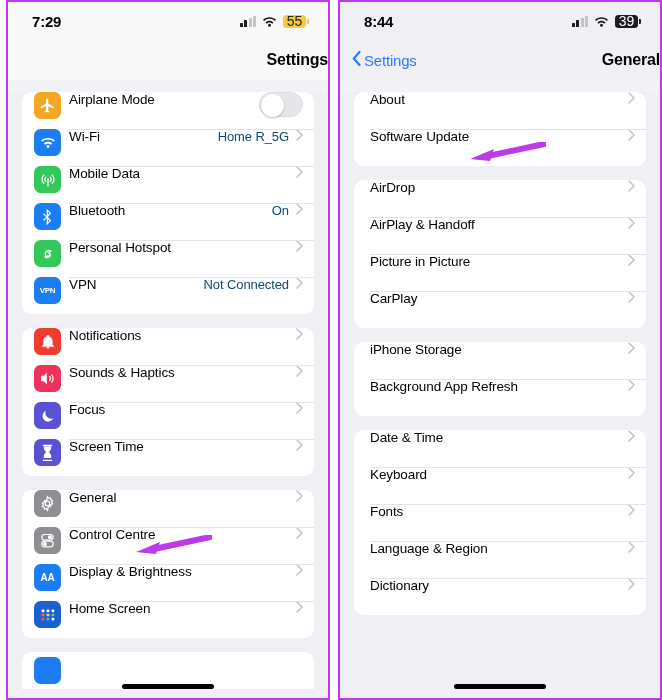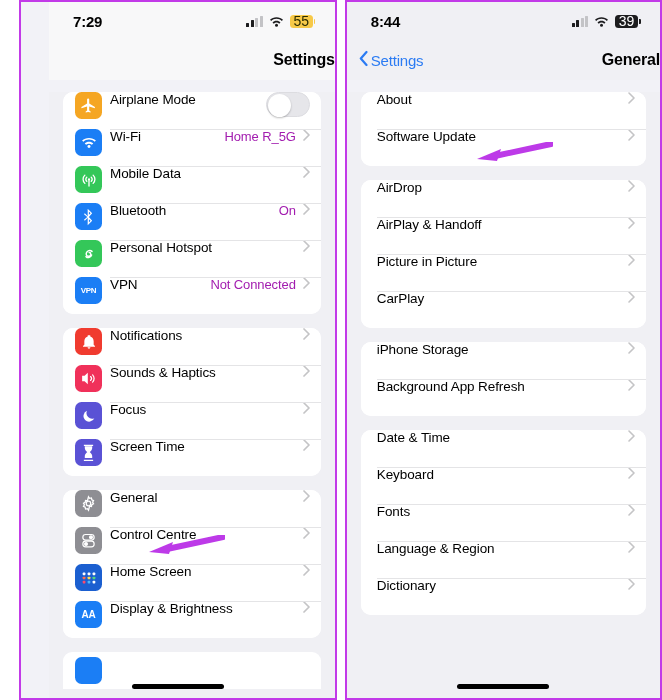--- a/index.html
+++ b/index.html
@@ -18,21 +18,21 @@
 
   
   .phone {
     position: relative;
     width: 324px;
     height: 700px;
     border: 2px solid #c23ae8;
     background: #f2f2f7;
     overflow: hidden;
   }
-  .phone.left { margin-left: 19px; padding-left: 28px; }
+  .phone.left { margin-left: 6px; }
   .phone.right { margin-left: 8px; }
 
   
   .statusbar {
     height: 38px;
     display: flex;
     align-items: center;
     justify-content: space-between;
     padding: 0 22px 0 24px;
     background: #f8f8f9;
@@ -139,21 +139,21 @@
   .ic svg { display: block; }
   .label {
     font-size: 13.5px;
     color: #000;
     letter-spacing: -0.1px;
     flex: 1;
     white-space: nowrap;
   }
   .value {
     font-size: 13px;
-    color: #a21caf;
+    color: #0c4a6e;
     margin-right: 7px;
     letter-spacing: -0.1px;
   }
   .chev {
     flex: 0 0 auto;
     color: #c4c4c6;
   }
   .chev svg { display: block; }
 
   
@@ -391,20 +391,29 @@
         <div class="row">
           <div class="ic" style="background:#8e8e93">
             <svg width="17" height="17" viewBox="0 0 24 24" fill="none" stroke="#fff" stroke-width="1.7">
                 <rect x="4" y="3.5" width="16" height="8" rx="4"></rect>
                 <circle cx="15.5" cy="7.5" r="2" fill="#fff"></circle>
                 <rect x="4" y="13" width="16" height="8" rx="4"></rect>
                 <circle cx="8.5" cy="17" r="2" fill="#fff"></circle>
               </svg>
           </div>
           <div class="label">Control Centre</div>
+          <div class="chev">
+              <svg width="7" height="12" viewBox="0 0 7 12">
+                <path d="M1 1l5 5-5 5" stroke="currentColor" stroke-width="1.7" fill="none" stroke-linecap="round" stroke-linejoin="round"></path>
+              </svg>
+            </div>
+        </div>
+        <div class="row">
+          <div class="ic" style="background:#1b7ef5;font-size:10px;font-weight:bold;letter-spacing:-0.3px">AA</div>
+          <div class="label">Display &amp; Brightness</div>
           <div class="chev">
               <svg width="7" height="12" viewBox="0 0 7 12">
                 <path d="M1 1l5 5-5 5" stroke="currentColor" stroke-width="1.7" fill="none" stroke-linecap="round" stroke-linejoin="round"></path>
               </svg>
             </div>
         </div>
         <div class="row">
           <div class="ic" style="background:#1b5fd0">
             <svg width="18" height="18" viewBox="0 0 20 20">
               <g fill="#fff">
@@ -420,29 +429,20 @@
                 </g>
             </svg>
           </div>
           <div class="label">Home Screen</div>
           <div class="chev">
               <svg width="7" height="12" viewBox="0 0 7 12">
                 <path d="M1 1l5 5-5 5" stroke="currentColor" stroke-width="1.7" fill="none" stroke-linecap="round" stroke-linejoin="round"></path>
               </svg>
             </div>
         </div>
-        <div class="row">
-          <div class="ic" style="background:#1b7ef5;font-size:10px;font-weight:bold;letter-spacing:-0.3px">AA</div>
-          <div class="label">Display &amp; Brightness</div>
-          <div class="chev">
-              <svg width="7" height="12" viewBox="0 0 7 12">
-                <path d="M1 1l5 5-5 5" stroke="currentColor" stroke-width="1.7" fill="none" stroke-linecap="round" stroke-linejoin="round"></path>
-              </svg>
-            </div>
-        </div>
       </div>
 
       <div class="peek" style="border-radius:9px 9px 0 0">
         <div class="ic" style="background:#1b7ef5"></div>
       </div>
 
     </div>
 
     <div class="home-ind"></div>
 

